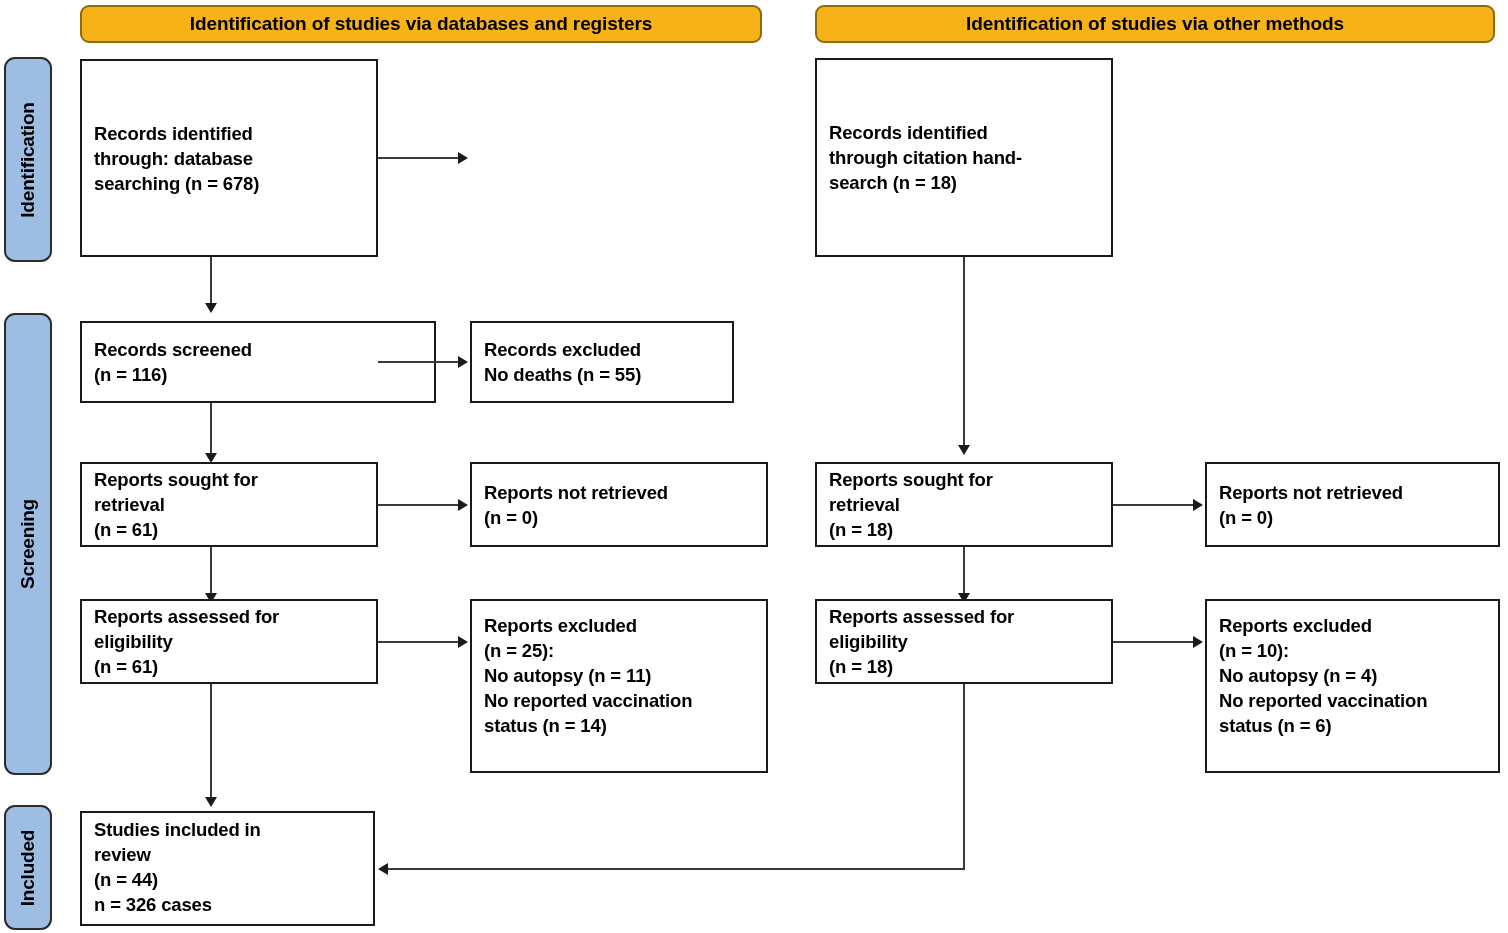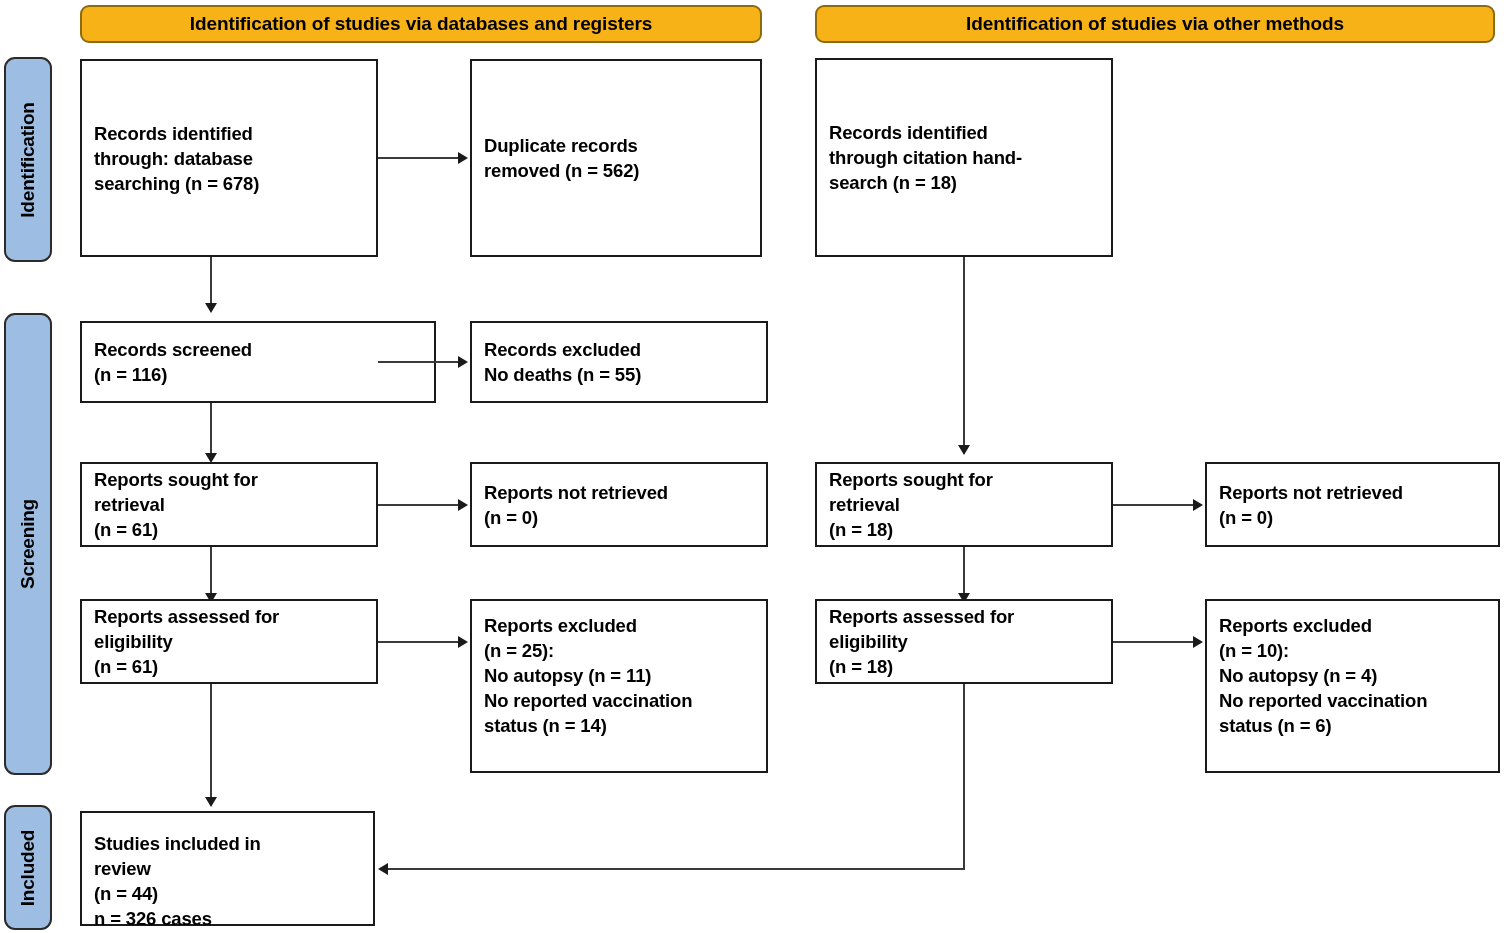--- a/index.html
+++ b/index.html
@@ -118,24 +118,20 @@
   <div class="rail" style="left:4px;top:805px;width:48px;height:125px;">
     <span>Included</span>
   </div>
 
   <div class="box" style="left:80px;top:59px;width:298px;height:198px;">
     <div class="txt">Records identified
 through: database
 searching (n = 678)</div>
   </div>
 
-  <div class="box" style="left:470px;top:59px;width:292px;height:198px;">
-    <div class="txt">Duplicate records
-removed (n = 562)</div>
-  </div>
 
   <div class="box" style="left:815px;top:58px;width:298px;height:199px;">
     <div class="txt">Records identified
 through citation hand-
 search (n = 18)</div>
   </div>
 
   <div class="hline" style="left:378px;top:157px;width:80px;"></div>
   <div class="arrow-r" style="left:458px;top:152px;"></div>
 
@@ -143,21 +139,21 @@
   <div class="arrow-d" style="left:205px;top:303px;"></div>
 
   <div class="vline" style="left:963px;top:257px;height:190px;"></div>
   <div class="arrow-d" style="left:958px;top:445px;"></div>
 
   <div class="box" style="left:80px;top:321px;width:356px;height:82px;">
     <div class="txt">Records screened
 (n = 116)</div>
   </div>
 
-  <div class="box" style="left:470px;top:321px;width:298px;height:82px;">
+  <div class="box" style="left:470px;top:321px;width:264px;height:82px;">
     <div class="txt">Records excluded
 No deaths (n = 55)</div>
   </div>
 
   <div class="hline" style="left:378px;top:361px;width:80px;"></div>
   <div class="arrow-r" style="left:458px;top:356px;"></div>
 
   <div class="vline" style="left:210px;top:403px;height:52px;"></div>
   <div class="arrow-d" style="left:205px;top:453px;"></div>
 
@@ -229,20 +225,20 @@
   <div class="hline" style="left:1113px;top:641px;width:80px;"></div>
   <div class="arrow-r" style="left:1193px;top:636px;"></div>
 
   <div class="vline" style="left:210px;top:684px;height:115px;"></div>
   <div class="arrow-d" style="left:205px;top:797px;"></div>
 
   <div class="vline" style="left:963px;top:684px;height:186px;"></div>
   <div class="hline" style="left:388px;top:868px;width:577px;"></div>
   <div class="arrow-l" style="left:378px;top:863px;"></div>
 
-  <div class="box top" style="left:80px;top:811px;width:295px;height:115px;padding-top:18px;">
+  <div class="box top" style="left:80px;top:811px;width:295px;height:115px;padding-top:4px;">
     <div class="txt">Studies included in
 review
 (n = 44)
 n = 326 cases</div>
   </div>
 
 </div>
 
 </body></html>

